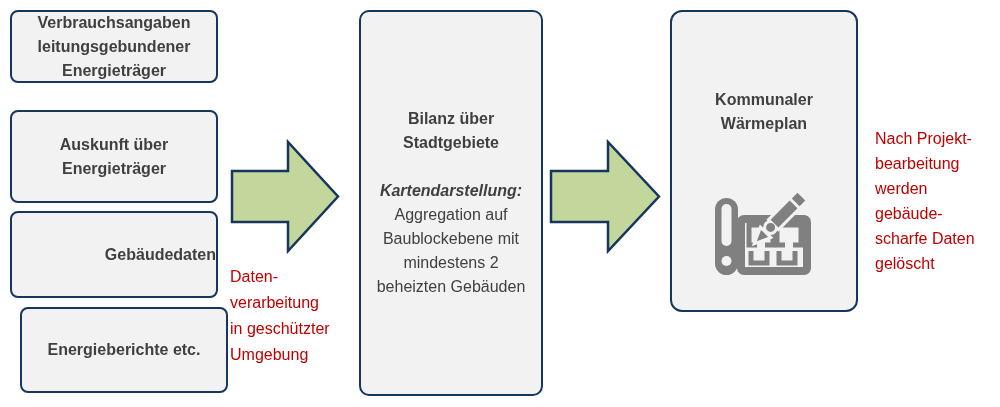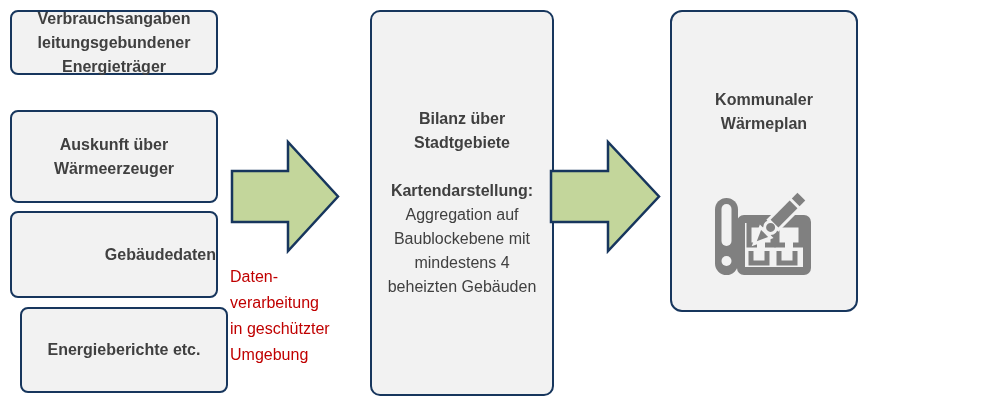--- a/index.html
+++ b/index.html
@@ -24,40 +24,40 @@
     left: 10px;
     width: 208px;
     border-radius: 8px;
     display: flex;
     align-items: center;
     justify-content: center;
     font-weight: bold;
     font-size: 16px;
     line-height: 24px;
   }
-  #input-box-0 { top: 10px;  height: 65px; }
+  #input-box-0 { top: 10px;  height: 73px; }
   #input-box-1 { top: 110px; height: 93px; }
   #input-box-2 { top: 211px; height: 87px; justify-content: flex-end; }
   #input-box-3 { top: 307px; height: 86px; margin-left: 10px; }
 
   #process-box {
-    left: 370px; top: 10px;
+    left: 359px; top: 10px;
     width: 184px; height: 386px;
     border-radius: 10px;
     display: flex;
     flex-direction: column;
     align-items: center;
     justify-content: center;
     font-size: 16px;
     line-height: 24px;
     padding: 0 2px;
   }
   .box-title { font-weight: bold; white-space: pre-line; }
   #process-box .box-title { margin-bottom: 24px; }
-  .box-subtitle { font-weight: bold; white-space: pre-line; }
+  .box-subtitle { font-weight: bold; white-space: pre-line; font-style: italic; }
   .box-body { font-weight: normal; white-space: pre-line; }
 
   #result-box {
     left: 670px; top: 10px;
     width: 188px; height: 302px;
     border-radius: 12px;
     display: flex;
     flex-direction: column;
     align-items: center;
     padding-top: 76px;
@@ -84,21 +84,21 @@
 
 <div id="canvas">
 
   <div class="box input-box" id="input-box-0">
     <span>Verbrauchsangaben
 leitungsgebundener
 Energieträger</span>
   </div>
   <div class="box input-box" id="input-box-1">
     <span>Auskunft über
-Wärmeerzeuger</span>
+Energieträger</span>
   </div>
   <div class="box input-box" id="input-box-2">
     <span>Gebäudedaten</span>
   </div>
   <div class="box input-box" id="input-box-3">
     <span>Energieberichte etc.</span>
   </div>
 
   <svg class="flow-arrow" id="flow-arrow-1" width="111" height="116" viewBox="0 0 111 116">
     <polygon points="2,32 58,32 58,3 108,57.5 58,112 58,83 2,83" fill="#c3d69b" stroke="#17365d" stroke-width="2.5" stroke-linejoin="miter"></polygon>
@@ -108,21 +108,21 @@
 verarbeitung
 in geschützter
 Umgebung</div>
 
   <div class="box" id="process-box">
     <div class="box-title">Bilanz über
 Stadtgebiete</div>
     <div class="box-subtitle">Kartendarstellung:</div>
     <div class="box-body">Aggregation auf
 Baublockebene mit
-mindestens 4
+mindestens 2
 beheizten Gebäuden</div>
   </div>
 
   <svg class="flow-arrow" id="flow-arrow-2" width="113" height="116" viewBox="0 0 113 116">
     <polygon points="2,32 59,32 59,3 110,57.5 59,112 59,83 2,83" fill="#c3d69b" stroke="#17365d" stroke-width="2.5" stroke-linejoin="miter"></polygon>
   </svg>
 
   <div class="box" id="result-box">
     <div class="box-title">Kommunaler
 Wärmeplan</div>
@@ -151,14 +151,20 @@
         <circle cx="14.5" cy="73" r="5" fill="#f2f2f2"></circle>
 
         <g transform="translate(54,44) rotate(45)">
           <use href="#pencil-shapes" fill="#f2f2f2" stroke="#f2f2f2" stroke-width="6"></use>
           <use href="#pencil-shapes" fill="#808080"></use>
         </g>
       </svg>
     </div>
   </div>
 
+  <div class="red-note" id="note-deletion">Nach Projekt-
+bearbeitung
+werden
+gebäude-
+scharfe Daten
+gelöscht</div>
 
 </div>
 
 </body></html>

